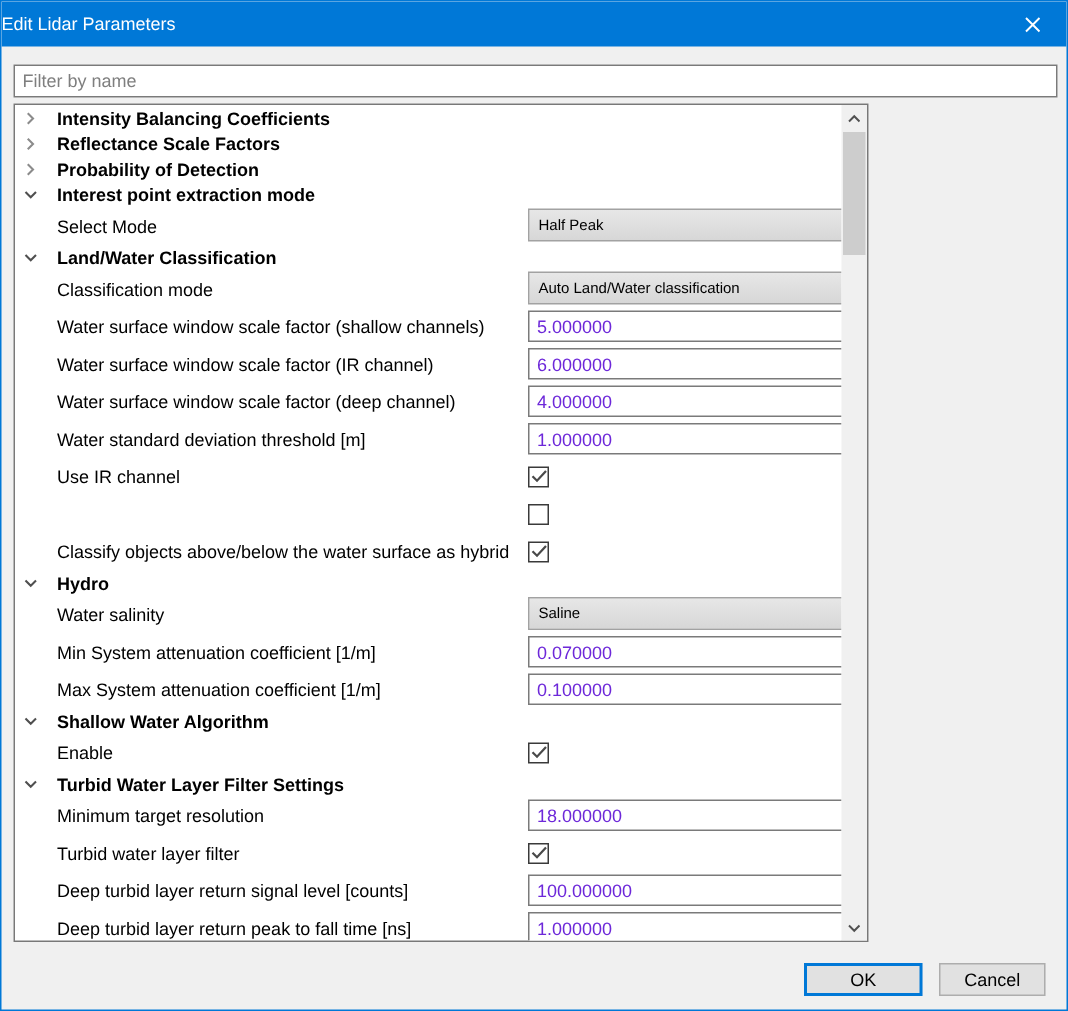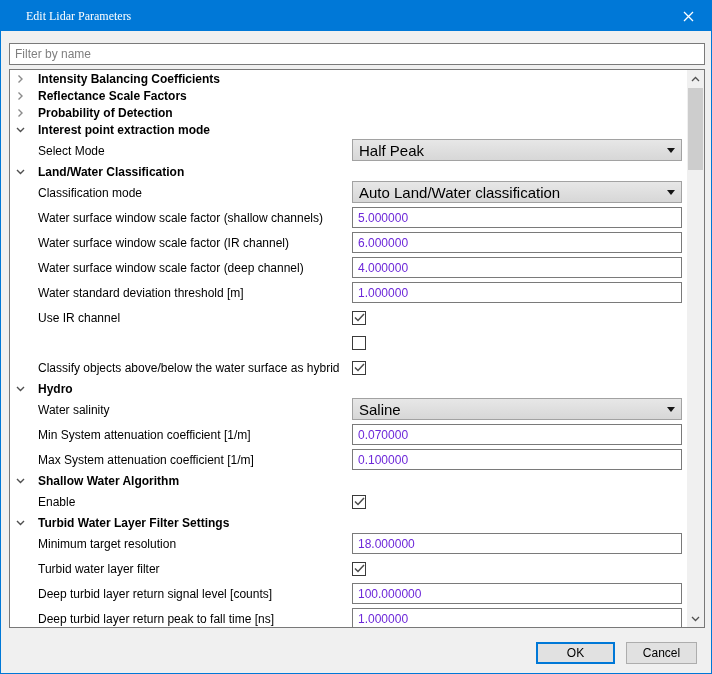--- a/index.html
+++ b/index.html
@@ -6,56 +6,56 @@
   html,body { width:712px; height:674px; background:#ffffff; font-family:"Liberation Sans",sans-serif; }
   .dialog {
     position:relative; width:712px; height:674px;
     border:1px solid #0078d7; background:#f0f0f0; overflow:hidden;
   }
   
   .titlebar {
     position:absolute; top:0; left:0; right:0; height:30px;
     background:#0078d7; display:flex; align-items:center;
   }
-  .title { color:#ffffff; font-size:12px; padding-left:25px;font-family:Liberation Serif, serif; }
+  .title { color:#ffffff; font-size:12px; padding-left:0; }
   .close-btn {
     margin-left:auto; width:46px; height:30px;
     display:flex; align-items:center; justify-content:center; cursor:default;
   }
   
   .filter {
     position:absolute; left:8px; top:42px; width:696px; height:22px;
     border:1px solid #7a7a7a; background:#ffffff;
     font:12px "Liberation Sans",sans-serif; padding:0 5px; color:#7f1d1d;
     outline:none;
   }
   .filter::placeholder { color:#7f7f7f; opacity:1; }
   
   .list-panel {
-    position:absolute; left:8px; top:68px; width:696px; height:559px;
+    position:absolute; left:8px; top:68px; width:570px; height:559px;
     background:#ffffff; border:1px solid #787878;
   }
   .rows { position:absolute; top:0; left:0; right:17px; bottom:0; overflow:hidden; }
   .row { position:relative; display:flex; align-items:center; }
   .row.group { height:17px; }
   .row.combo, .row.text, .row.checkbox { height:25px; }
   .chev { position:absolute; left:6px; top:50%; transform:translateY(-50%); width:10px; height:9px; line-height:0; }
   .lbl { margin-left:28px; font-size:12px; color:#000; white-space:nowrap; }
   .row.group .lbl { font-weight:bold; }
   .tinput {
     position:absolute; left:342px; top:2px; width:330px; height:21px;
     border:1px solid #7a7a7a; background:#fff;
     font:12px "Liberation Sans",sans-serif; padding:0 5px; color:#6d28d9; outline:none;
   }
   .combo-box {
     position:absolute; left:342px; top:1px; width:330px; height:22px;
     border:1px solid #a2a2a2; background:linear-gradient(#e7e7e7,#d7d7d7);
     display:flex; align-items:center; padding:0 6px;
   }
-  .combo-val { font-size:15px; color:#000; white-space:nowrap; }
+  .combo-val { font-size:10px; color:#000; white-space:nowrap; }
   .combo-arrow {
     margin-left:auto; width:0; height:0;
     border-left:4px solid transparent; border-right:4px solid transparent;
     border-top:5px solid #151515;
   }
   .cbox {
     position:absolute; left:342px; top:50%; transform:translateY(-50%);
     width:14px; height:14px; border:1px solid #3a3a3a; background:#fff;
     display:flex; align-items:center; justify-content:center; line-height:0;
   }

